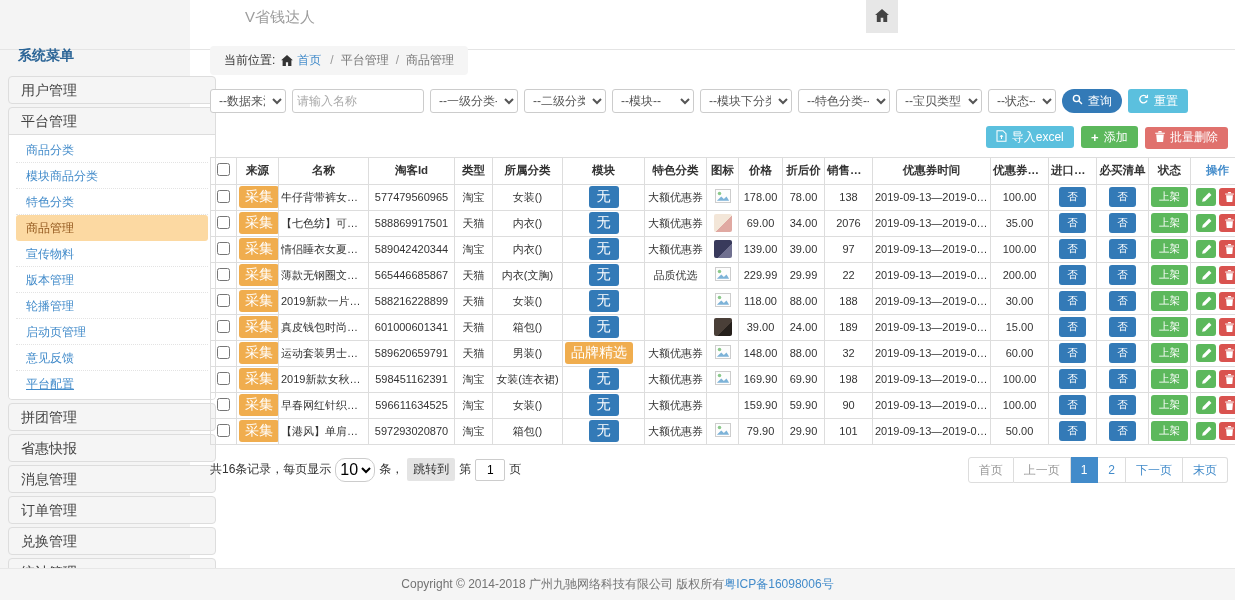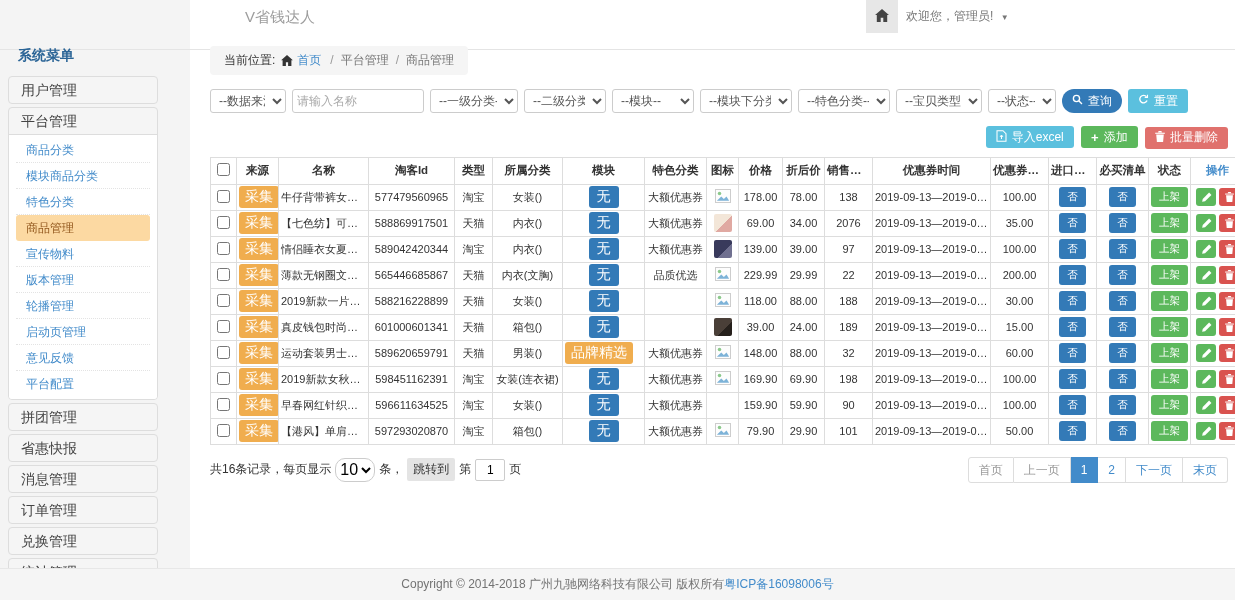--- a/index.html
+++ b/index.html
@@ -14,28 +14,28 @@
 
   
   .topbar { position:absolute; left:0; top:0; width:1235px; height:50px; border-bottom:1px solid #e4e4e4; }
   .brand { position:absolute; left:245px; top:0; line-height:34px; font-size:15px; color:#9d9d9d; }
   .home-btn { position:absolute; left:866px; top:0; width:32px; height:33px; background:#e7e7e7;
               display:flex; align-items:center; justify-content:center; cursor:pointer; }
   .user-menu { position:absolute; left:906px; top:0; line-height:33px; color:#777; cursor:pointer; }
   .user-menu .caret { font-size:8px; margin-left:4px; }
 
   
-  .sidebar { position:absolute; left:8px; top:42px; width:150px; }
+  .sidebar { position:absolute; left:8px; top:42px; width:208px; }
   .side-heading { color:#2a6496; font-weight:bold; font-size:14px; padding:5px 10px 7px; margin-bottom:4px; }
   .panel { border:1px solid #ddd; border-radius:4px; margin-bottom:3px; background:#f5f5f5; overflow:hidden; }
   .panel-head { height:26px; line-height:26px; padding-left:12px; font-size:14px; color:#444; cursor:pointer; }
   .panel-body { background:#fff; border-top:1px solid #ddd; padding:2px 7px; }
   .sub-item { height:26px; line-height:26px; padding-left:10px; color:#428bca; border-bottom:1px dotted #e3e3e3; cursor:pointer;
               white-space:nowrap; overflow:hidden; }
-  .sub-item:last-child { border-bottom:none; }
+  .sub-item:last-child { border-bottom:none;text-decoration:underline; }
   .sub-item.active { background:#fcd9a2; border-radius:3px; color:#93591e; border-bottom-color:transparent; }
 
   
   .main { position:absolute; left:210px; top:40px; width:1018px; }
   .breadcrumb { display:inline-block; background:#f5f5f5; border-radius:4px; height:29px; line-height:29px;
                 padding:0 14px; margin-top:6px; color:#333; }
   .breadcrumb a { color:#428bca; text-decoration:none; margin:0 2px; cursor:pointer; }
   .breadcrumb .sep { color:#999; margin:0 7px; }
   .breadcrumb .bc-item { color:#777; }
   .breadcrumb svg { vertical-align:-2px; margin:0 2px 0 6px; }
@@ -97,24 +97,20 @@
 <div class="side-col"></div>
 
 <header class="topbar">
   <div class="brand">V省钱达人</div>
   <div class="home-btn">
     <span>
       <svg width="14" height="13" viewBox="0 0 16 15" fill="#444">
           <path d="M8 0L0 7h2v8h4.5v-5h3v5H14V7h2z"></path>
         </svg>
     </span>
-  </div>
-  <div class="user-menu">
-    <span>欢迎您，管理员!</span>
-    <span class="caret">▼</span>
   </div>
 </header>
 
 <aside class="sidebar">
   <div class="side-heading">系统菜单</div>
   <div id="sidebar-groups">
       <div class="panel">
         <div class="panel-head">用户管理</div>
       </div>
       <div class="panel">

